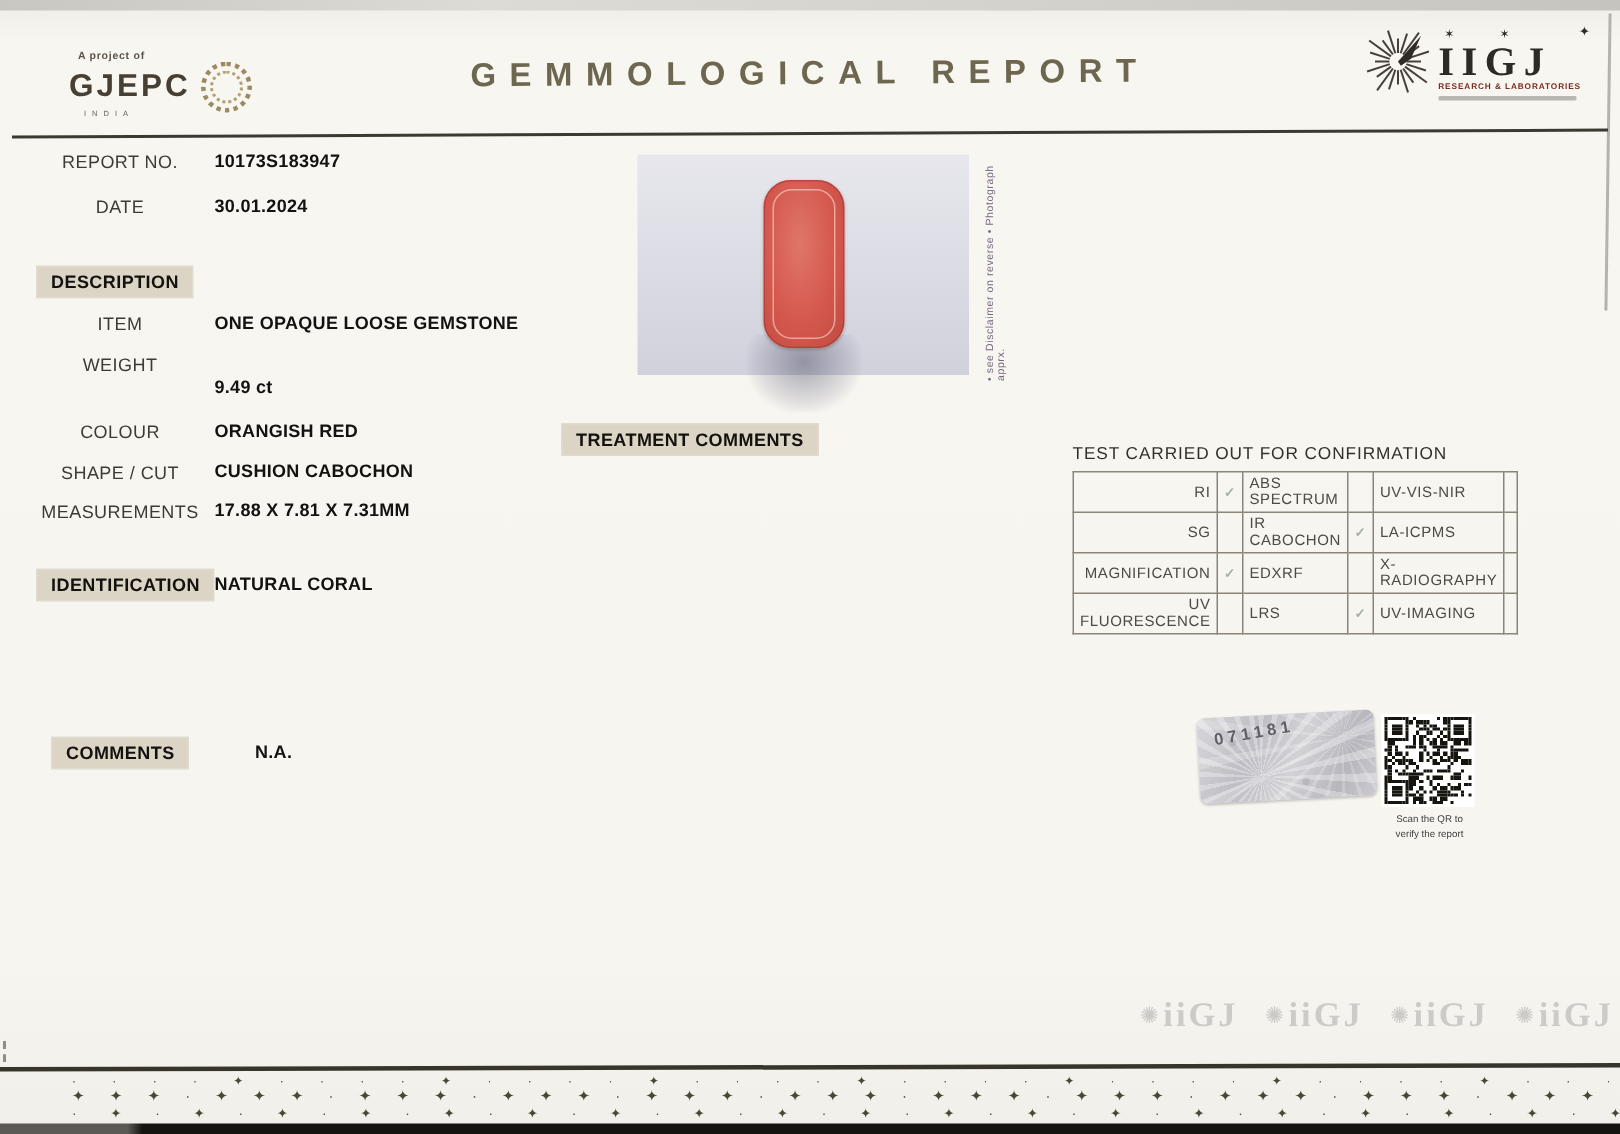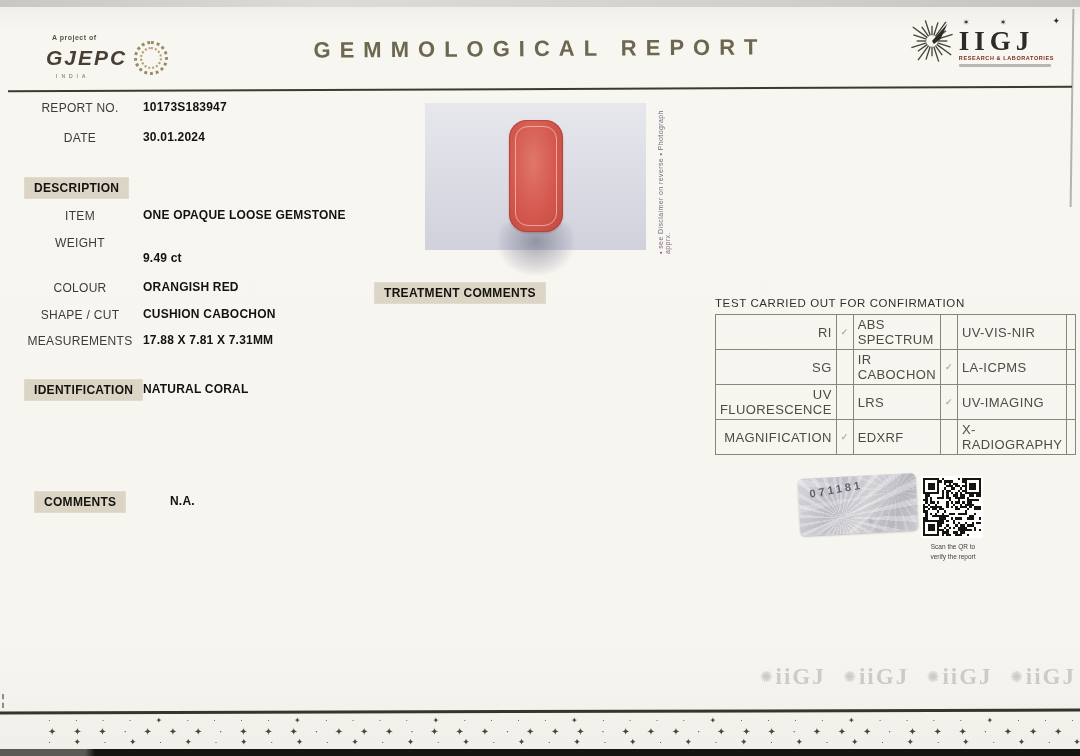--- a/index.html
+++ b/index.html
@@ -12,21 +12,21 @@
   
   .top-strip{top:0;left:0;right:0;height:7px;background:linear-gradient(90deg,#c9c7c2,#dddbd6 30%,#d2d0cb 70%,#c6c4bf);}
   .edge-right{right:7px;top:9px;width:2px;height:198px;background:#b5b3ae;transform:rotate(0.8deg);}
   .edge-left-mark{left:2px;top:694px;width:3px;height:14px;border-left:2px dashed #8f8d88;}
   .bottom-bar{bottom:0;left:0;right:0;height:7px;background:linear-gradient(90deg,#5c5a55 0 85px,#161410 95px);}
 
   
   .gjepc{left:46px;top:34px;color:#453e34;}
   .gjepc-project{font-size:7px;color:#5a5248;letter-spacing:.5px;margin-left:6px;font-weight:bold;}
   .gjepc-row{display:flex;align-items:center;gap:7px;}
-  .gjepc-name{font-size:21px;font-weight:bold;letter-spacing:2px;color:#473f34;font-style:italic;}
+  .gjepc-name{font-size:21px;font-weight:bold;letter-spacing:2px;color:#473f34;}
   .gjepc-country{font-size:5px;letter-spacing:4px;color:#6a6156;margin-top:-2px;margin-left:10px;}
   .gjepc-circle{width:28px;height:28px;border:3px dotted #9b8a62;border-radius:50%;position:relative;}
   .gjepc-circle::after{content:"";position:absolute;inset:3px;border:2px dotted #b3a075;border-radius:50%;}
   .report-title{top:36px;left:0;right:0;text-align:center;font-size:22px;font-weight:bold;
                 letter-spacing:9px;color:#6e6750;transform:rotate(-0.4deg);}
   .iigj{right:26px;top:18px;display:flex;align-items:flex-start;gap:4px;}
   .iigj-text{position:relative;padding-top:12px;}
   .iigj-name{font-family:"Liberation Serif",serif;font-weight:bold;font-size:27px;letter-spacing:5px;color:#2e2a26;line-height:22px;}
   .iigj-stars{position:absolute;top:0;left:4px;font-size:8px;letter-spacing:14px;color:#2e2a26;}
   .iigj-plus{position:absolute;top:-2px;right:-6px;font-size:9px;color:#2e2a26;}
@@ -48,21 +48,21 @@
          box-shadow:inset 0 0 0 1px rgba(160,55,45,.55), 0 1px 2px rgba(120,70,70,.35);}
   .stone::after{content:"";position:absolute;inset:6px;border:1px solid rgba(255,233,226,.55);border-radius:13px;}
   .stone-shadow{position:absolute;left:50%;margin-left:-38px;top:120px;width:76px;height:52px;
                 background:radial-gradient(ellipse at 50% 35%,rgba(85,85,108,.5) 0,rgba(110,110,135,.18) 55%,transparent 75%);}
   .photo-side{left:657px;top:102px;height:152px;font-size:7px;color:#7a6780;letter-spacing:.4px;
               writing-mode:vertical-rl;transform:rotate(180deg);}
 
   
   .tests-title{left:715px;top:297px;font-size:11.5px;color:#33302a;letter-spacing:.6px;}
   .tests-table{position:absolute;left:715px;top:314px;width:292px;border-collapse:collapse;border:1.5px solid #6d685d;}
-  .tests-table td{border:1px solid #8a8578;font-size:13px;color:#4e4b44;padding:2px 4px;height:12px;letter-spacing:.4px;}
+  .tests-table td{border:1px solid #8a8578;font-size:10px;color:#4e4b44;padding:2px 4px;height:12px;letter-spacing:.4px;}
   td.tl1{width:80px;text-align:right;}
   td.tl2{width:78px;}
   td.tl3{width:68px;}
   td.tc{width:14px;text-align:center;color:#a9b2a8;font-size:9px;font-weight:bold;}
   .important{left:714px;top:391px;width:300px;font-size:8px;font-weight:bold;color:#23272e;line-height:1.55;letter-spacing:.2px;}
 
   
   .sticker{left:799px;top:476px;width:118px;height:57px;transform:rotate(-3deg);border-radius:5px;overflow:hidden;
            background:linear-gradient(115deg,#d6d6da 0,#bfbec6 30%,#d2d1d5 55%,#b7b6be 80%,#cccbd1 100%);
            box-shadow:0 1px 2px rgba(0,0,0,.25);}
@@ -194,33 +194,33 @@
     </tr>
     <tr>
       <td class="tl1">SG</td>
       <td class="tc"></td>
       <td class="tl2">IR CABOCHON</td>
       <td class="tc">✓</td>
       <td class="tl3">LA-ICPMS</td>
       <td class="tc"></td>
     </tr>
     <tr>
+      <td class="tl1">MAGNIFICATION</td>
+      <td class="tc">✓</td>
+      <td class="tl2">EDXRF</td>
+      <td class="tc"></td>
+      <td class="tl3">X-RADIOGRAPHY</td>
+      <td class="tc"></td>
+    </tr>
+    <tr>
       <td class="tl1">UV FLUORESCENCE</td>
       <td class="tc"></td>
       <td class="tl2">LRS</td>
       <td class="tc">✓</td>
       <td class="tl3">UV-IMAGING</td>
-      <td class="tc"></td>
-    </tr>
-    <tr>
-      <td class="tl1">MAGNIFICATION</td>
-      <td class="tc">✓</td>
-      <td class="tl2">EDXRF</td>
-      <td class="tc"></td>
-      <td class="tl3">X-RADIOGRAPHY</td>
       <td class="tc"></td>
     </tr>
   </tbody>
     </table>
 
   <div class="abs sticker">
     <div class="sticker-num">071181</div>
   </div>
   <div class="abs qr">
       <div class="qm on"></div>

